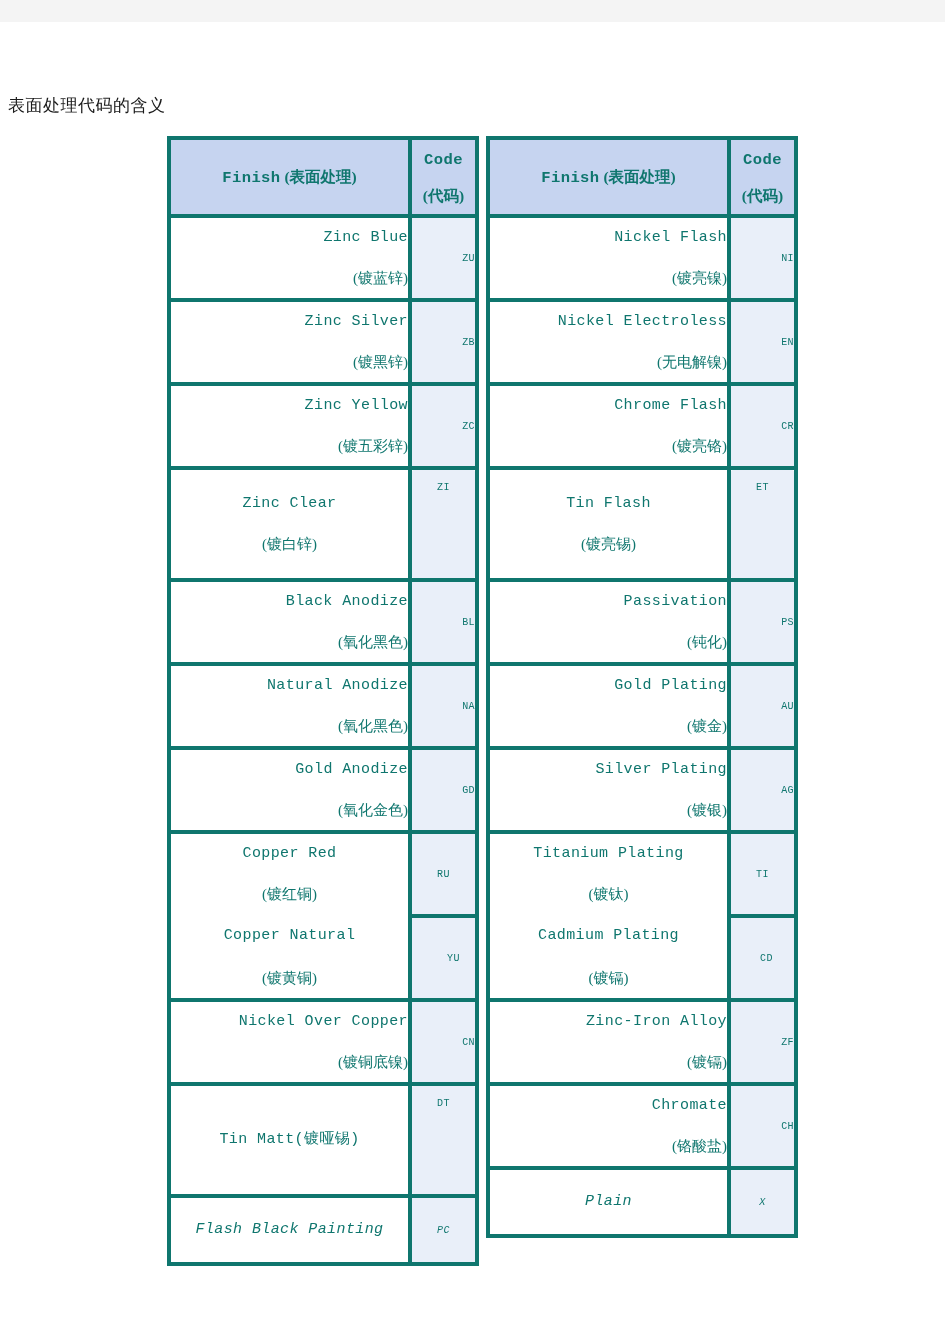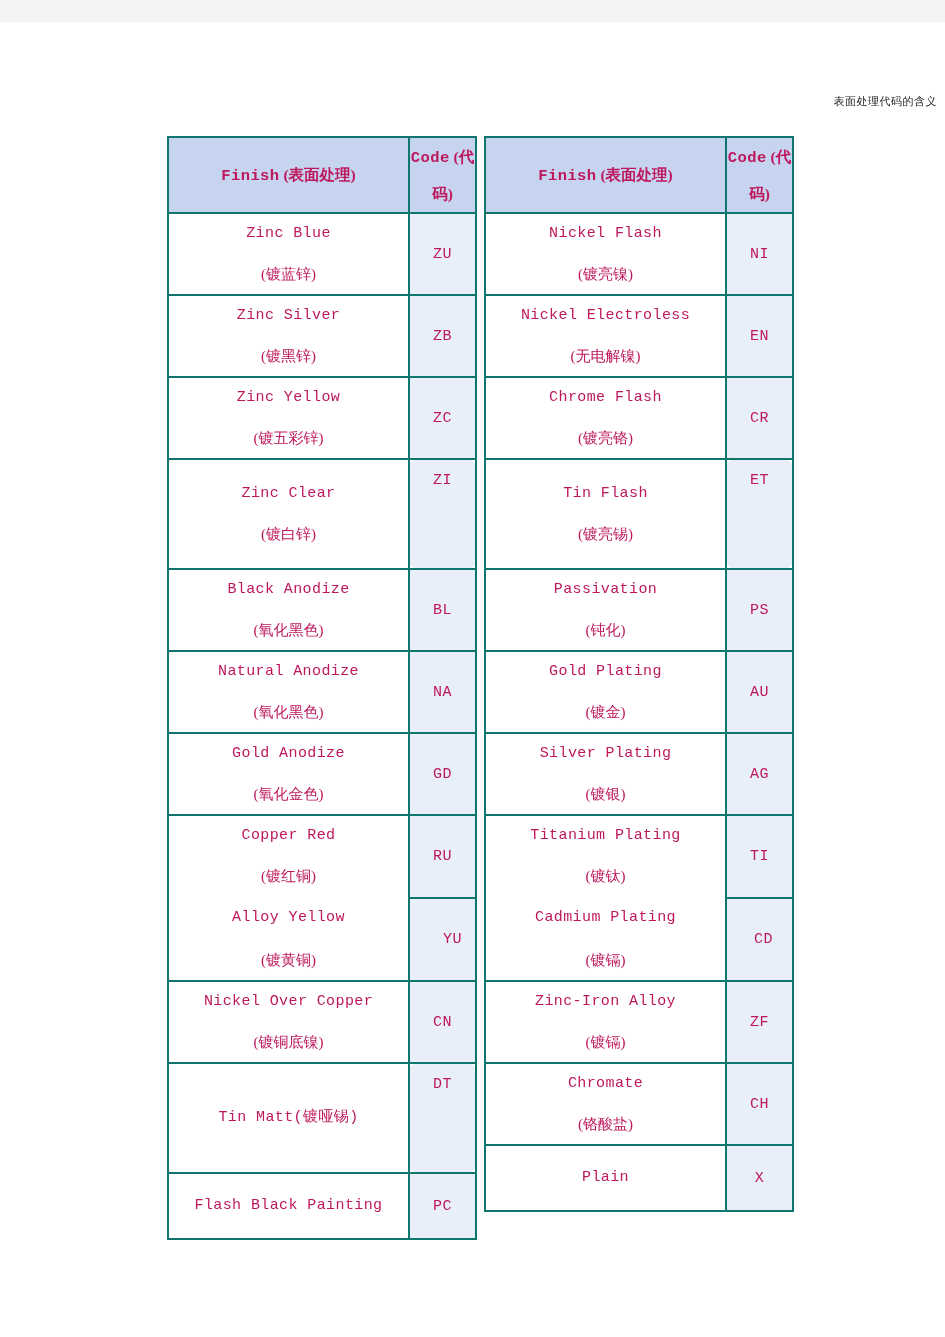--- a/index.html
+++ b/index.html
@@ -27,22 +27,22 @@
     left: 8px;
     width: 937px;
     height: 1315px;
     background: #ffffff;
   }
   .doc-title {
     position: absolute;
     top: 72px;
     left: 0;
     width: 929px;
-    text-align: right;
-    font-size: 11px;
+    text-align: left;
+    font-size: 17px;
     color: #1a1a1a;
     font-family: "Liberation Serif", "DejaVu Serif", serif;
     letter-spacing: 0.5px;
   }
   .tables-wrap {
     position: absolute;
     top: 114px;
     left: 159px;
     width: 630px;
     display: flex;
@@ -51,25 +51,25 @@
   table.ft {
     border-collapse: collapse;
     table-layout: fixed;
     background: #ffffff;
   }
   table.ft.left  { width: 308px; }
   table.ft.right { width: 308px; }
   .gap { width: 7px; flex: 0 0 7px; }
 
   table.ft th, table.ft td {
-    border: 2px solid #0f766e;
+    border: 4px solid #0f766e;
     padding: 0;
     vertical-align: middle;
     text-align: center;
-    color: #be185d;
+    color: #0f766e;
   }
   table.ft th {
     background: #c6d4f0;
     font-weight: bold;
     height: 74px;
     font-size: 15.5px;
     line-height: 36px;
   }
   th .en, td .en {
     font-family: "Liberation Mono", "DejaVu Sans Mono", monospace;
@@ -81,29 +81,29 @@
   col.c-finish { width: 241px; }
   col.c-code   { width: 67px; }
 
   td.finish {
     background: #ffffff;
     font-size: 15px;
     line-height: 40px;
   }
   td.code {
     background: #e9eff9;
-    font-size: 15px;
+    font-size: 10px;
     font-family: "Liberation Mono", "DejaVu Sans Mono", monospace;
     letter-spacing: 0.4px;
   }
   td.code.top { vertical-align: top; padding-top: 12px; border-radius: 9px; }
-  tr.r-normal td { height: 80px; }
+  tr.r-normal td { height: 80px; text-align: right; }
   tr.r-tall td   { height: 96px; }
   tr.r-merge td  { height: 160px; }
-  tr.r-single td { height: 64px; }
+  tr.r-single td { height: 64px; font-style: italic; }
   td .line { display: block; }
   td.finish .line.sp { margin-top: 2px; }
 </style>
 </head>
 <body>
 
 <div class="top-band"></div>
 
 <div class="page">
 
@@ -175,21 +175,21 @@
             <td class="finish">
               <span class="line en">Gold Anodize</span>
               <span class="line cn">(氧化金色)</span>
             </td>
             <td class="code">GD</td>
           </tr>
           <tr class="r-merge">
             <td class="finish" rowspan="2">
               <span class="line en">Copper Red</span>
               <span class="line cn">(镀红铜)</span>
-              <span class="line en sp">Alloy Yellow</span>
+              <span class="line en sp">Copper Natural</span>
               <span class="line cn sp">(镀黄铜)</span>
             </td>
             <td class="code" style="height: 80px;">RU</td>
           </tr>
           <tr class="r-merge2">
             <td class="code" style="height: 80px; padding-left: 20px;">YU</td>
           </tr>
           <tr class="r-normal">
             <td class="finish">
               <span class="line en">Nickel Over Copper</span>

